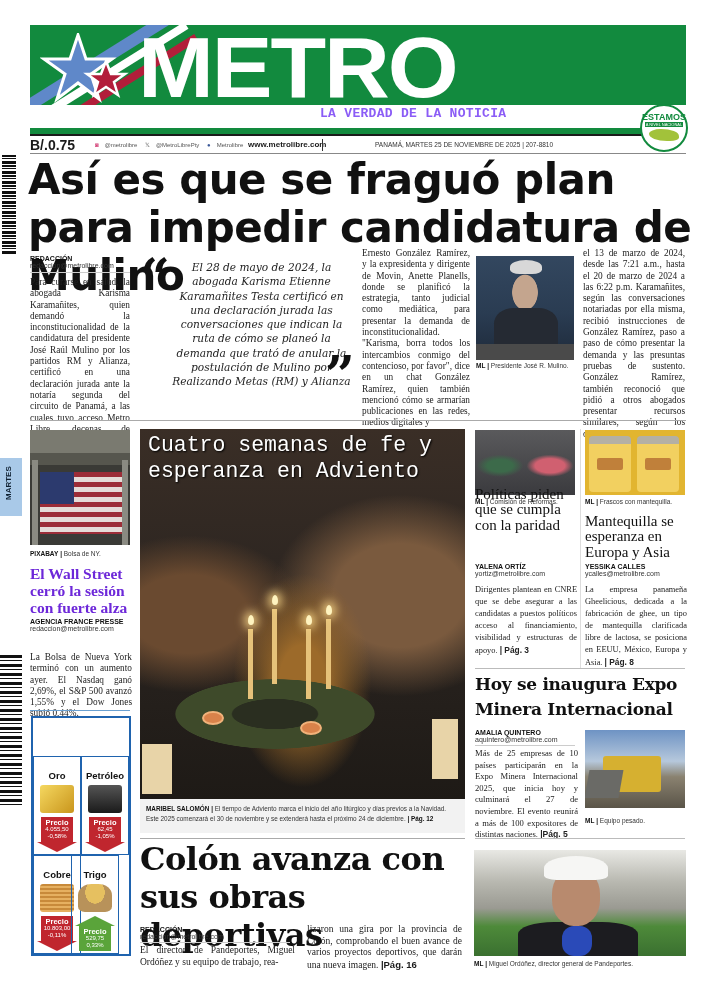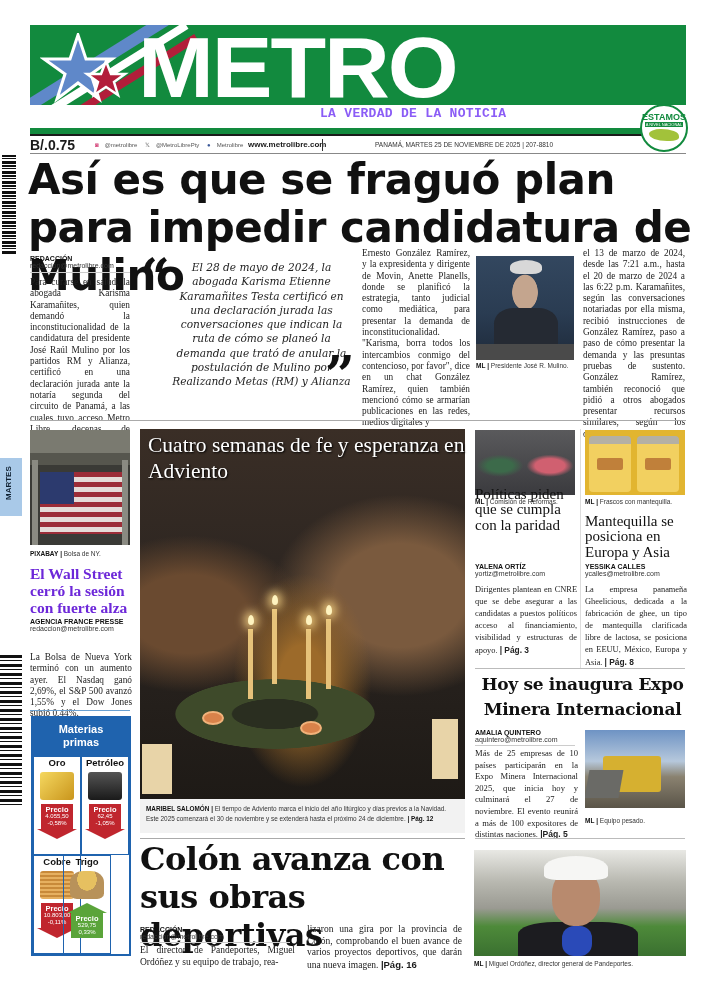--- a/index.html
+++ b/index.html
@@ -73,33 +73,33 @@
   .ws-title { left: 30px; top: 565px; width: 105px; font-family: "Liberation Serif", serif; font-weight: bold; font-size: 15.5px; line-height: 17px; color: #6d28d9; }
   .ws-by { left: 30px; top: 618px; }
   .ws-body { left: 30px; top: 652px; width: 102px; }
   .ws-rule { left: 30px; top: 710px; width: 100px; height: 1px; background: #6aa0d0; }
   .barcode-side { left: 0; top: 655px; width: 22px; height: 150px; background: repeating-linear-gradient(180deg,#111 0 3px,#fff 3px 5px,#111 5px 6px,#fff 6px 9px); }
 
   
   .mp-box { left: 31px; top: 716px; width: 100px; height: 240px; border: 2px solid #1f63ae; background: #fff; }
   .mp-head { left: 0; top: 0; width: 96px; height: 38px; background: #1f63ae; color: #fff; text-align: center; font-family: "Liberation Sans", sans-serif; font-weight: bold; font-size: 11px; line-height: 13px; padding-top: 5px; }
   .mp-cell { width: 48px; height: 99px; border: 1px solid #1f63ae; text-align: center; }
-  .mp-name { font-family: "Liberation Sans", sans-serif; font-weight: bold; font-size: 9.5px; margin-top: 0; color: #111; }
+  .mp-name { font-family: "Liberation Sans", sans-serif; font-weight: bold; font-size: 9.5px; margin-top: 13px; color: #111; }
   .mp-img { width: 34px; height: 28px; margin: 4px auto 4px; border-radius: 3px; }
   .arrow { width: 40px; margin: 0 auto; position: relative; }
   .arrow .body { width: 32px; margin: 0 auto; color: #fff; font-family: "Liberation Sans", sans-serif; font-size: 6px; line-height: 7px; text-align: center; padding: 2px 0; }
   .arrow .body .pl { font-weight: bold; font-size: 7.5px; }
   .arrow.down .body { background: #c0262e; }
   .arrow.down::after { content: ""; display: block; width: 0; height: 0; margin: 0 auto; border-left: 20px solid transparent; border-right: 20px solid transparent; border-top: 10px solid #c0262e; }
   .arrow.up::before { content: ""; display: block; width: 0; height: 0; margin: 0 auto; border-left: 20px solid transparent; border-right: 20px solid transparent; border-bottom: 10px solid #5aa43a; }
   .arrow.up .body { background: #5aa43a; }
 
   
   .advent-photo { left: 140px; top: 429px; width: 325px; height: 370px; overflow: hidden; background: radial-gradient(ellipse at 50% 68%, #9c6a2a 0 10%, transparent 30%), radial-gradient(ellipse at 15% 50%, #6a4a30 0 15%, transparent 30%), radial-gradient(ellipse at 80% 45%, #7a5a3e 0 18%, transparent 35%), linear-gradient(180deg,#3a2e26 0%, #2a2420 50%, #1e1a16 100%); }
-  .advent-title { left: 148px; top: 432px; width: 320px; font-family: Liberation Serif, serif; font-size: 21.5px; line-height: 26px; color: #fff; text-shadow: 1px 1px 2px #000; }
+  .advent-title { left: 148px; top: 432px; width: 320px; font-family: Liberation Mono, monospace; font-size: 21.5px; line-height: 26px; color: #fff; text-shadow: 1px 1px 2px #000; }
   .candle { width: 5px; background: #e6c27a; }
   .flame { width: 6px; height: 10px; background: #fff4c0; border-radius: 50% 50% 50% 50% / 60% 60% 40% 40%; box-shadow: 0 0 10px 4px rgba(255,220,140,0.8); }
   .wreath { left: 175px; top: 680px; width: 200px; height: 70px; border-radius: 50%; background: radial-gradient(ellipse at center, #2a2e20 0 30%, #3e4a2a 31% 70%, transparent 71%); }
   .orange { width: 22px; height: 14px; border-radius: 50%; background: #d9824a; border: 2px solid #f1b27a; }
   .advent-cap { left: 140px; top: 799px; width: 325px; height: 34px; background: #f2f2f2; padding: 5px 6px; font-family: "Liberation Sans", sans-serif; font-size: 6.4px; line-height: 10px; color: #333; }
   .advent-cap b { color: #111; }
   .rule-col { left: 140px; top: 838px; width: 325px; height: 1px; background: #aaa; }
 
   
   .colon-title { left: 140px; top: 840px; width: 330px; font-family: "DejaVu Serif", serif; font-weight: bold; font-size: 32px; line-height: 38px; color: #111; letter-spacing: -0.5px; }
@@ -112,21 +112,21 @@
   .photo-comision { left: 475px; top: 430px; width: 100px; height: 65px; background: radial-gradient(ellipse at 75% 55%, #d06070 0 14%, transparent 22%), radial-gradient(ellipse at 25% 55%, #3c6a4a 0 12%, transparent 22%), linear-gradient(180deg,#5a5a5c 0%,#3a3a3e 100%); }
   .photo-ghee { left: 585px; top: 430px; width: 100px; height: 65px; background: #e2b530; overflow: hidden; }
   .jar { top: 6px; width: 42px; height: 56px; background: linear-gradient(180deg,#b4b0a4 0 8px,#f2d060 8px 100%); border-radius: 4px; }
   .jar .lbl { position: absolute; left: 8px; top: 22px; width: 26px; height: 12px; background: #c0803a; border-radius: 2px; }
   .sm-cap { font-family: "Liberation Sans", sans-serif; font-size: 6.5px; color: #333; }
   .sm-cap b { color: #111; }
   .sm-title { font-family: "Liberation Serif", serif; font-size: 15px; line-height: 15.3px; color: #111; }
   .sm-body { font-family: "Liberation Serif", serif; font-size: 8.4px; line-height: 12px; text-align: justify; color: #222; }
   .sm-body b, .colon-txt b, .body-txt b { font-family: "Liberation Sans", sans-serif; font-weight: bold; }
   .hr-right { left: 475px; top: 668px; width: 210px; height: 1px; background: #bbb; }
-  .expo-title { left: 475px; top: 672px; width: 215px; font-family: "DejaVu Serif", serif; font-weight: bold; font-size: 17px; line-height: 25px; color: #111; letter-spacing: -0.3px; text-align: center; }
+  .expo-title { left: 475px; top: 672px; width: 215px; font-family: "DejaVu Serif", serif; font-weight: bold; font-size: 17px; line-height: 25px; color: #111; letter-spacing: -0.3px; }
   .expo-by { left: 475px; top: 729px; }
   .expo-sep { left: 475px; top: 745px; width: 100px; height: 1px; background: #ccc; }
   .expo-body { left: 475px; top: 748px; width: 103px; }
   .photo-equipo { left: 585px; top: 730px; width: 100px; height: 78px; background: linear-gradient(180deg,#6e93c4 0%,#b6c8dc 40%, #8a8270 60%, #5a5448 100%); overflow: hidden; }
   .dozer { left: 18px; top: 26px; width: 58px; height: 36px; background: #d6b030; border-radius: 3px; }
   .blade { left: 2px; top: 40px; width: 34px; height: 28px; background: #6a6a66; transform: skewX(-10deg); }
   .equipo-cap { left: 585px; top: 817px; }
   .hr-right2 { left: 475px; top: 838px; width: 210px; height: 1px; background: #bbb; }
   .photo-pande { left: 474px; top: 850px; width: 212px; height: 106px; background: linear-gradient(180deg,#e8e8e4 0%,#b8b8b0 30%,#9a9a92 55%,#4e8a3a 72%,#3a7030 100%); overflow: hidden; }
   .pande-head { left: 78px; top: 18px; width: 48px; height: 58px; background: #b88a6e; border-radius: 45%; }
@@ -215,24 +215,20 @@
 <div class="abs ws-title">El Wall Street cerró la sesión con fuerte alza</div>
 <div class="abs ws-by">
   <div class="byline-name">AGENCIA FRANCE PRESSE</div>
   <div class="byline-mail">redaccion@metrolibre.com</div>
 </div>
 <div class="abs ws-body body-txt">La Bolsa de Nueva York terminó con un aumento ayer. El Nasdaq ganó 2,69%, el S&amp;P 500 avanzó 1,55% y el Dow Jones subió 0,44%.</div>
 <div class="abs ws-rule"></div>
 <div class="abs barcode-side"></div>
 
 <div class="abs mp-box">
-  <div class="abs mp-head">
-    <div>Materias</div>
-    <div>primas</div>
-  </div>
   <div class="abs mp-cell" style="left:0;top:38px">
     <div class="mp-name">Oro</div>
     <div class="mp-img" style="background:linear-gradient(135deg,#f5d860,#c9951c)"></div>
     <div class="arrow down">
         <div class="body">
           <div class="pl">Precio</div>
           <div>4.055,50</div>
           <div>-0,58%</div>
         </div>
       </div>
@@ -252,21 +248,21 @@
     <div class="mp-name">Cobre</div>
     <div class="mp-img" style="background:repeating-linear-gradient(180deg,#c88a3a 0 2px,#e6b060 2px 4px)"></div>
     <div class="arrow down">
         <div class="body">
           <div class="pl">Precio</div>
           <div>10.803,00</div>
           <div>-0,11%</div>
         </div>
       </div>
   </div>
-  <div class="abs mp-cell" style="left:30px;top:137px">
+  <div class="abs mp-cell" style="left:38px;top:137px">
     <div class="mp-name">Trigo</div>
     <div class="mp-img" style="background:radial-gradient(ellipse at 50% 30%,#e6c060 0 40%,#b8925a 41%);border-radius:40% 40% 20% 20%"></div>
     <div class="arrow up">
         <div class="body">
           <div class="pl">Precio</div>
           <div>529,75</div>
           <div>0,33%</div>
         </div>
       </div>
   </div>
@@ -316,21 +312,21 @@
 
 <div class="abs photo-ghee">
   <div class="abs jar" style="left:4px">
       <div class="lbl"></div>
     </div>
   <div class="abs jar" style="left:52px">
       <div class="lbl"></div>
     </div>
 </div>
 <div class="abs sm-cap" style="left:585px;top:498px"><b>ML</b> <b>|</b> <span>Frascos con mantequilla.</span></div>
-<div class="abs sm-title" style="left:585px;top:514px;width:105px">Mantequilla se posiciona en Europa y Asia</div>
+<div class="abs sm-title" style="left:585px;top:514px;width:105px">Mantequilla se esperanza en Europa y Asia</div>
 <div class="abs" style="left:585px;top:563px">
   <div class="byline-name">YESSIKA CALLES</div>
   <div class="byline-mail">ycalles@metrolibre.com</div>
 </div>
 <div class="abs sm-body" style="left:585px;top:584px;width:102px"><span>La empresa panameña Gheelicious, dedicada a la fabricación de ghee, un tipo de mantequilla clarificada libre de lactosa, se posiciona en EEUU, México, Europa y Asia.</span> <b>| Pág. 8</b></div>
 
 <div class="abs hr-right"></div>
 <div class="abs expo-title">Hoy se inaugura Expo Minera Internacional</div>
 <div class="abs expo-by">
   <div class="byline-name">AMALIA QUINTERO</div>

